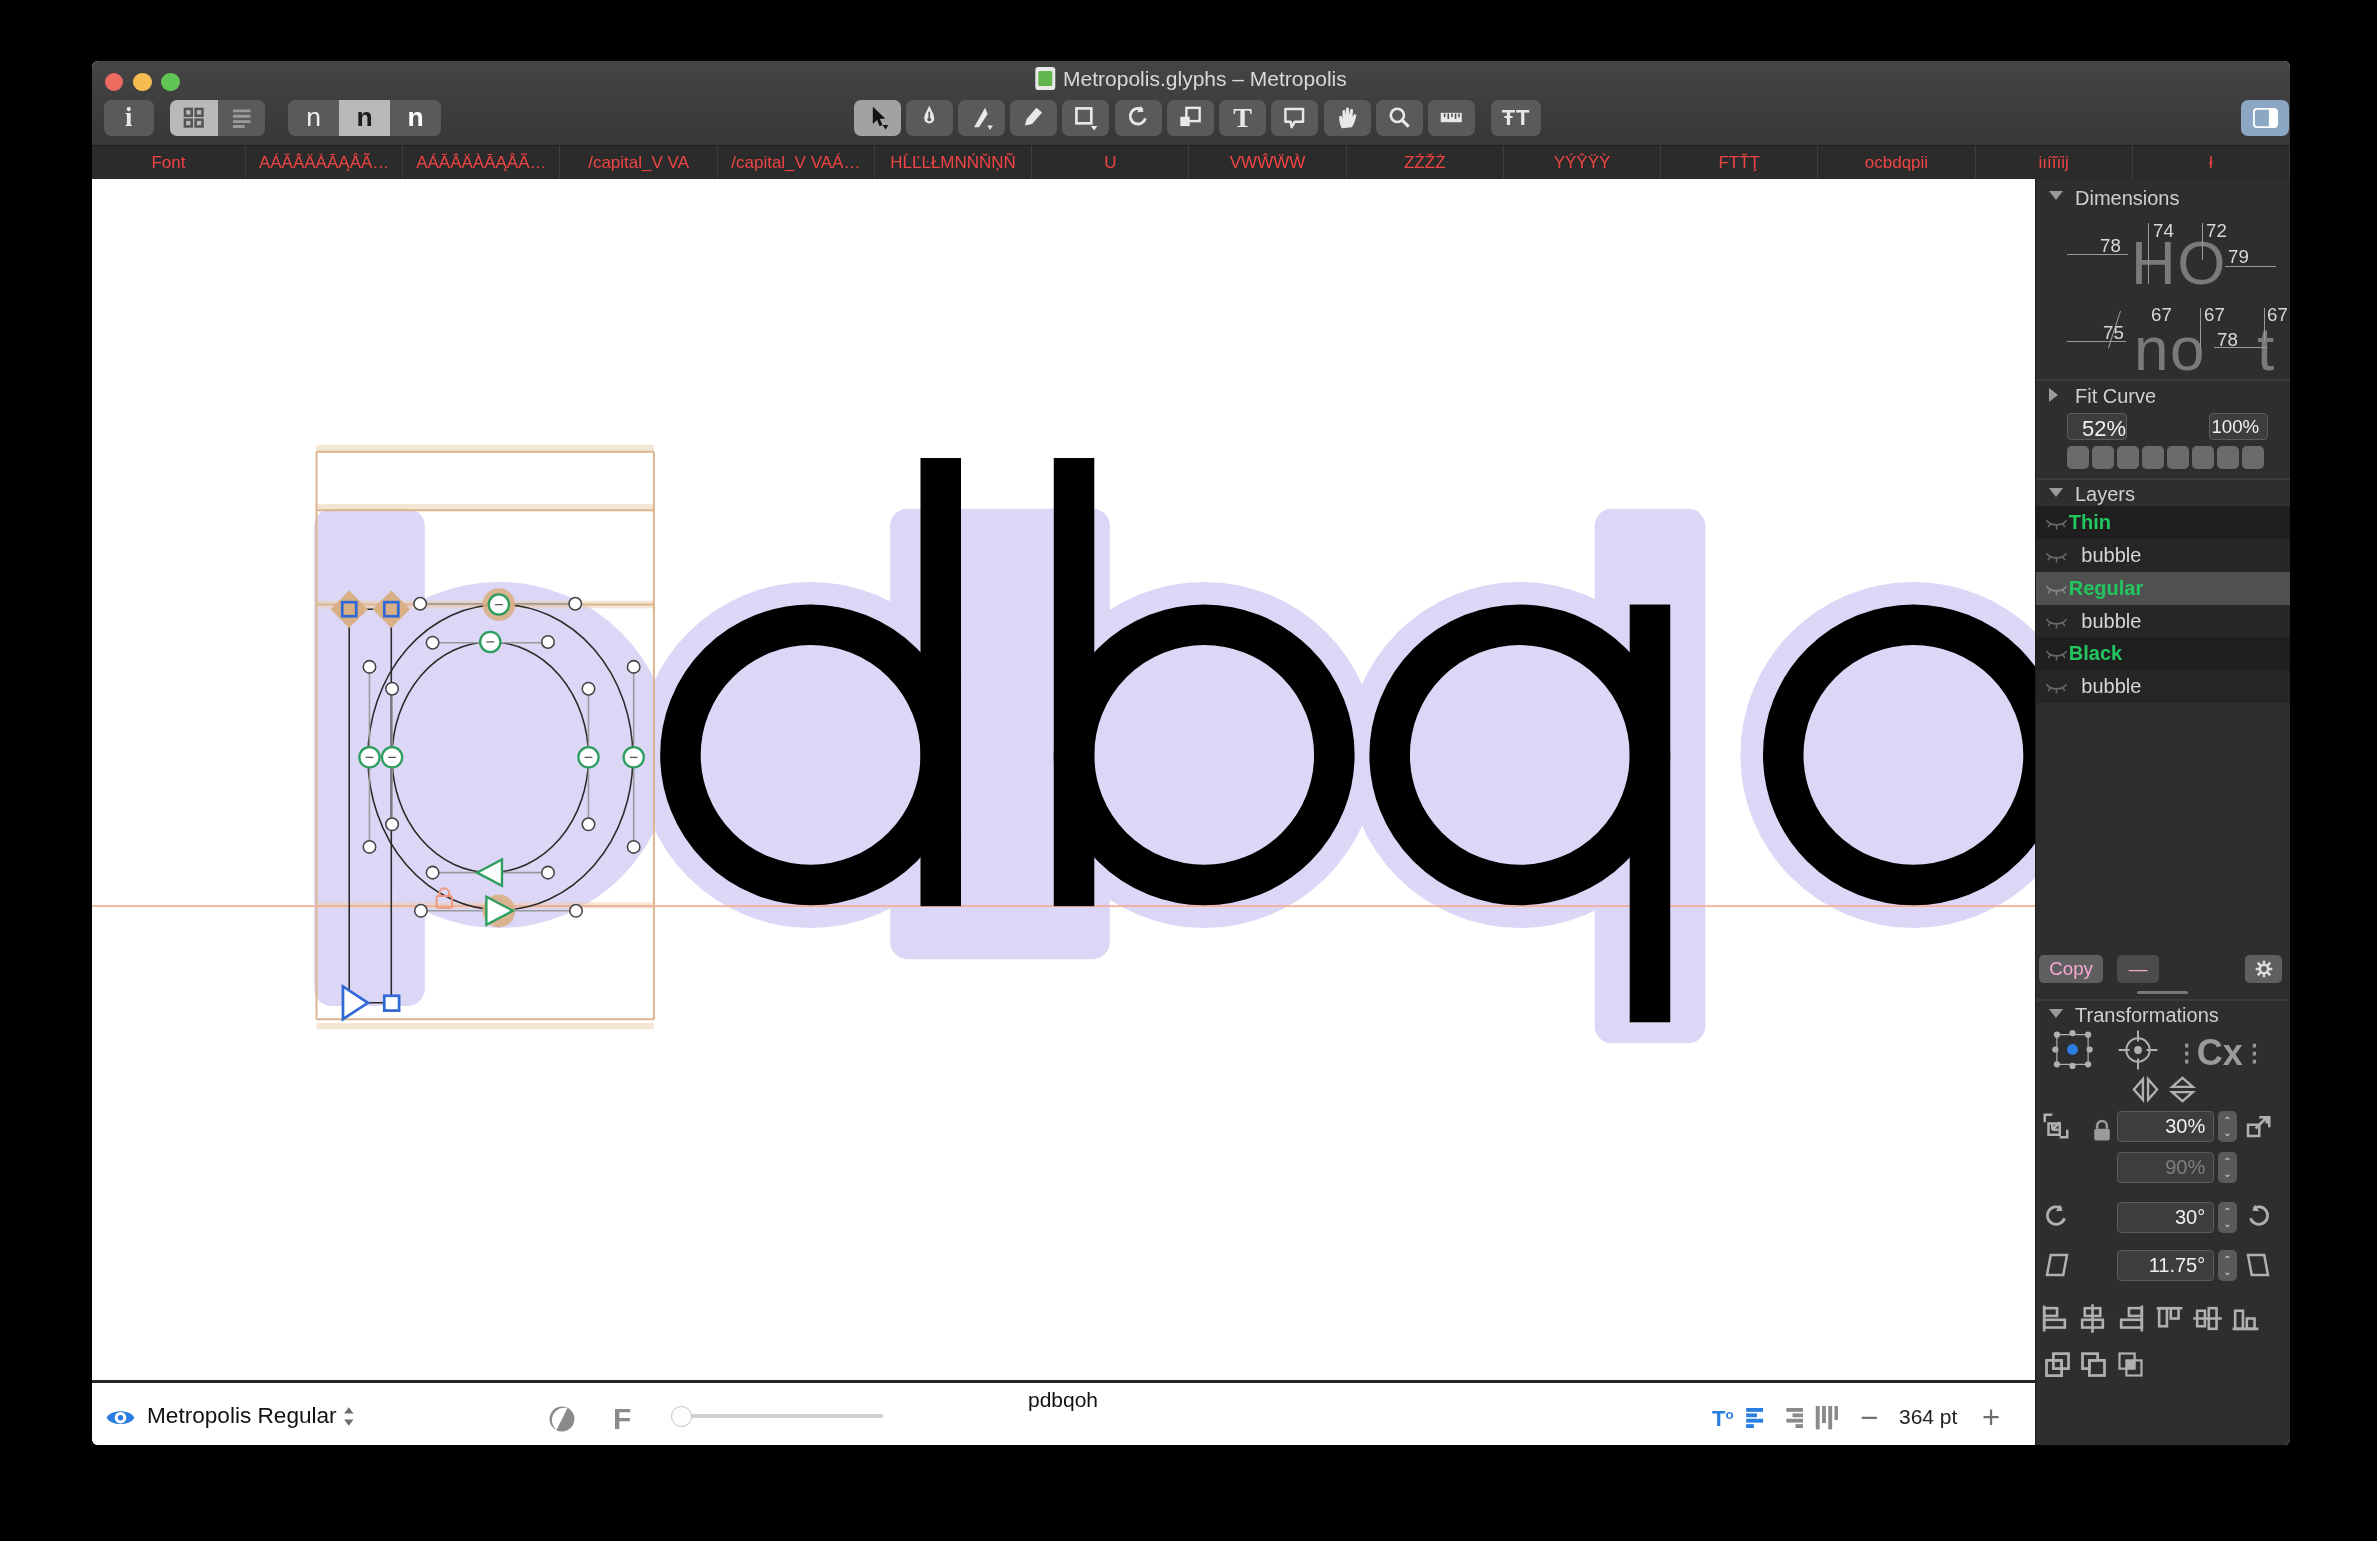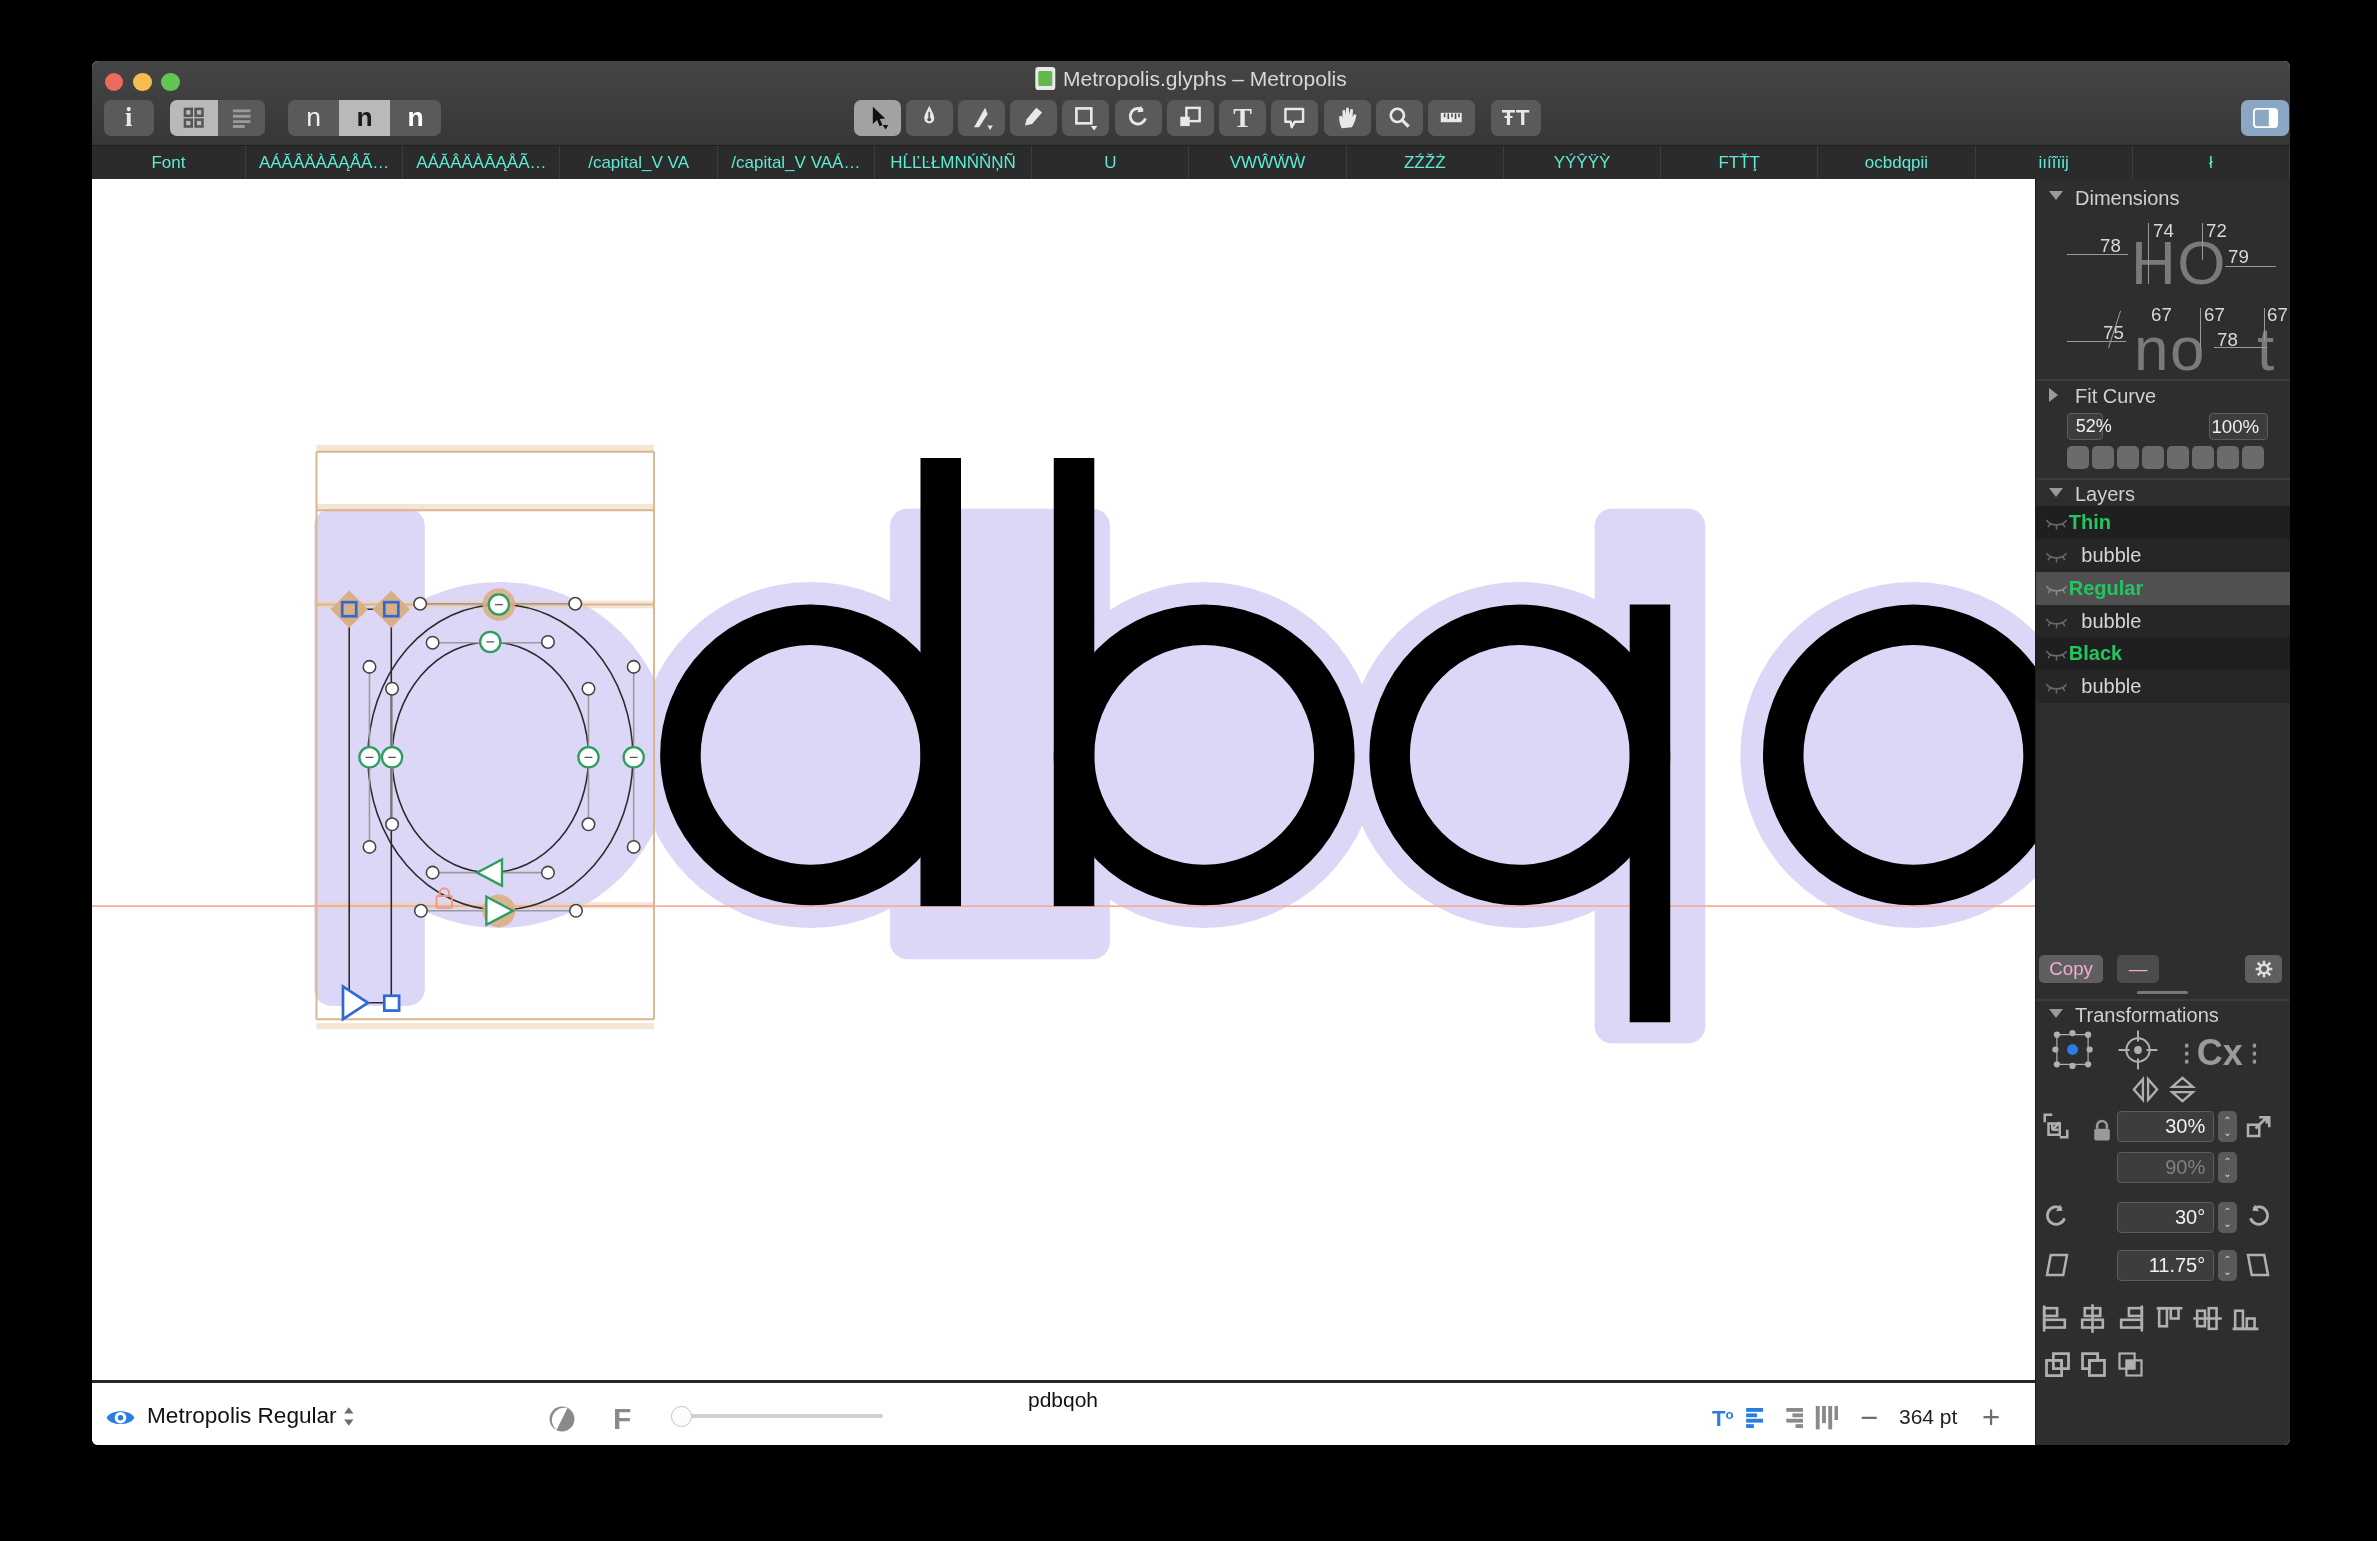--- a/index.html
+++ b/index.html
@@ -18,21 +18,21 @@
   .doc-icon:before{content:"";position:absolute;left:3.1px;top:3.9px;width:14px;height:15.6px;background:#63b54e;border-radius:1.6px;}
   .toolbar{position:absolute;left:0;top:33px;width:100%;height:51px;}
   .tbtn{position:absolute;top:5.5px;height:36px;background:#5a5a5a;border-radius:7px;display:flex;align-items:center;justify-content:center;color:#e8e8e8;}
   .tbtn.sel{background:#a2a2a2;color:#111;}
   .seg{position:absolute;top:5.5px;height:36px;border-radius:7px;overflow:hidden;display:flex;}
   .seg>div{display:flex;align-items:center;justify-content:center;height:100%;background:#5a5a5a;}
   .seg>div.sel{background:#b9b9b9;}
   .nglyph{font-size:26.5px;line-height:1;}
   
   .tabs{position:absolute;left:0;top:84px;width:100%;height:34px;background:#2b2b2b;display:flex;border-top:0.8px solid #1f1f1f;box-sizing:border-box;}
-  .tab{flex:1;min-width:0;border-right:0.8px solid #3e3e3e;color:#5eead4;font-size:17px;display:flex;align-items:center;justify-content:center;white-space:nowrap;overflow:hidden;}
+  .tab{flex:1;min-width:0;border-right:0.8px solid #3e3e3e;color:#ef4444;font-size:17px;display:flex;align-items:center;justify-content:center;white-space:nowrap;overflow:hidden;}
   .tab:first-child{flex:0 0 153px;}
   
   .canvas-wrap{position:absolute;left:0;top:118px;width:1943px;height:1201px;background:#fff;overflow:hidden;}
   .sidebar{position:absolute;right:0;top:118px;width:255px;height:1266px;background:#2e2e2e;border-left:0.8px solid #1c1c1c;box-sizing:border-box;color:#ccc;overflow:hidden;}
   
   .bottombar{position:absolute;left:0;top:1319px;width:1943px;height:65px;background:#fff;border-top:3.1px solid #262626;box-sizing:border-box;}
   .preview-text{position:absolute;left:971px;top:4.7px;transform:translateX(-50%);color:#111;font-size:21px;}
   .bb{position:absolute;display:flex;align-items:center;color:#8a8a8a;}
   
   .sec-h{position:absolute;left:0;width:100%;height:23.4px;color:#cfcfcf;font-size:20px;}
@@ -417,21 +417,21 @@
       <div class="dim-line" style="left:164px;top:129px;width:1.2px;height:41px;"></div>
       <div class="dim-line" style="left:178px;top:168px;width:53px;height:1.2px;"></div>
       <div class="dim-line" style="left:228px;top:129px;width:1.2px;height:33px;"></div>
     </div>
     <div class="divider" style="top:200px;"></div>
 
     <div class="sec-h" style="top:206px;">
       <div class="tri right"></div>
       <span class="lbl">Fit Curve</span>
     </div>
-    <div class="field" style="left:31px;top:234px;width:36px;height:26.5px;text-align:center;padding:2.3px 0 0 7.8px;font-size:18px;">52%</div>
+    <div class="field" style="left:31px;top:234px;width:60px;height:26.5px;text-align:right;padding:2.3px 0 0 7.8px;font-size:22px;">52%</div>
     <div class="field" style="left:173px;top:234px;width:59px;height:26.5px;padding:2.3px 7.8px 0 0;font-size:18.7px;">100%</div>
     <div>
       <div class="sm-btn" style="left:31px;top:267px;width:22px;height:23.4px;background:#6b6b6b;"></div>
       <div class="sm-btn" style="left:56px;top:267px;width:22px;height:23.4px;background:#6b6b6b;"></div>
       <div class="sm-btn" style="left:81px;top:267px;width:22px;height:23.4px;background:#6b6b6b;"></div>
       <div class="sm-btn" style="left:106px;top:267px;width:22px;height:23.4px;background:#6b6b6b;"></div>
       <div class="sm-btn" style="left:131px;top:267px;width:22px;height:23.4px;background:#6b6b6b;"></div>
       <div class="sm-btn" style="left:156px;top:267px;width:22px;height:23.4px;background:#6b6b6b;"></div>
       <div class="sm-btn" style="left:181px;top:267px;width:22px;height:23.4px;background:#6b6b6b;"></div>
       <div class="sm-btn" style="left:206px;top:267px;width:22px;height:23.4px;background:#6b6b6b;"></div>

